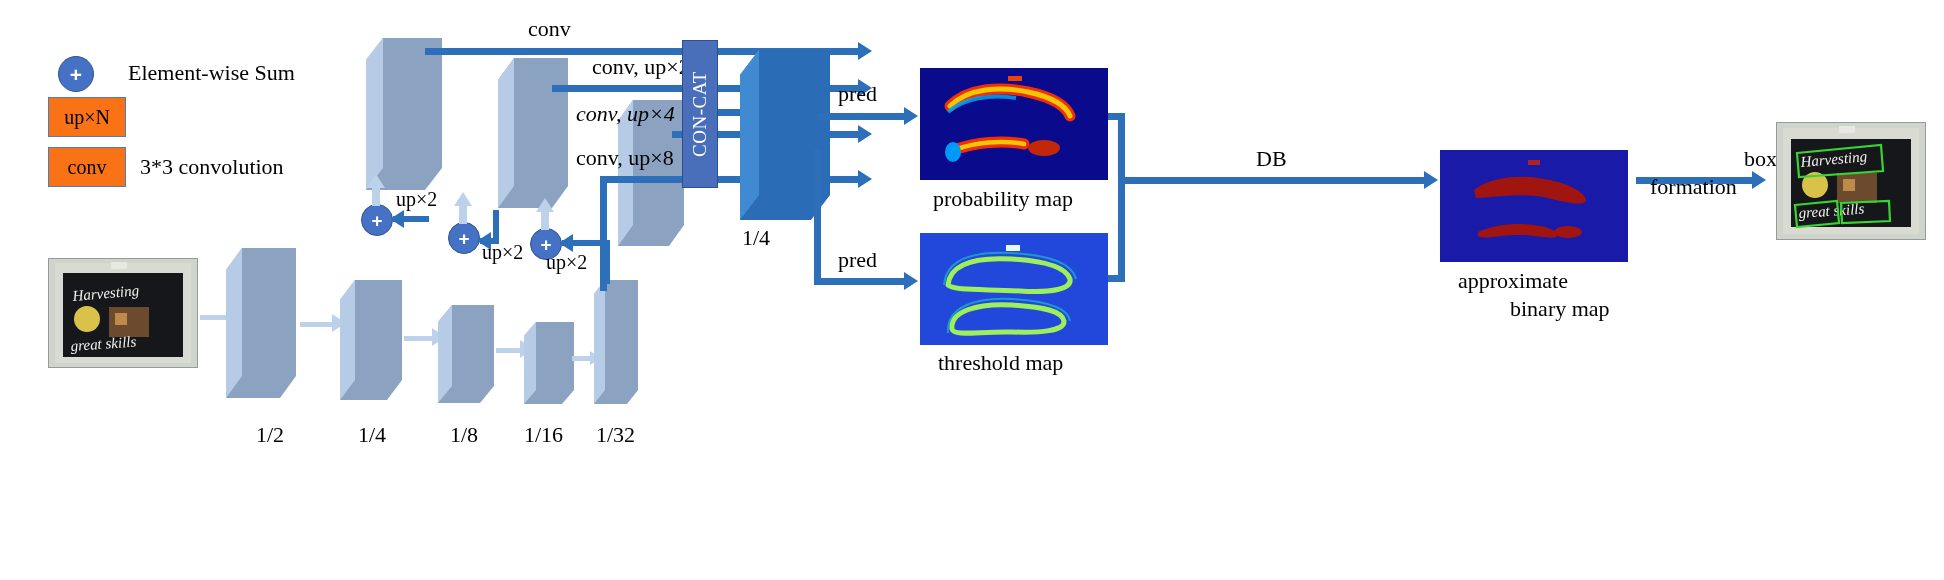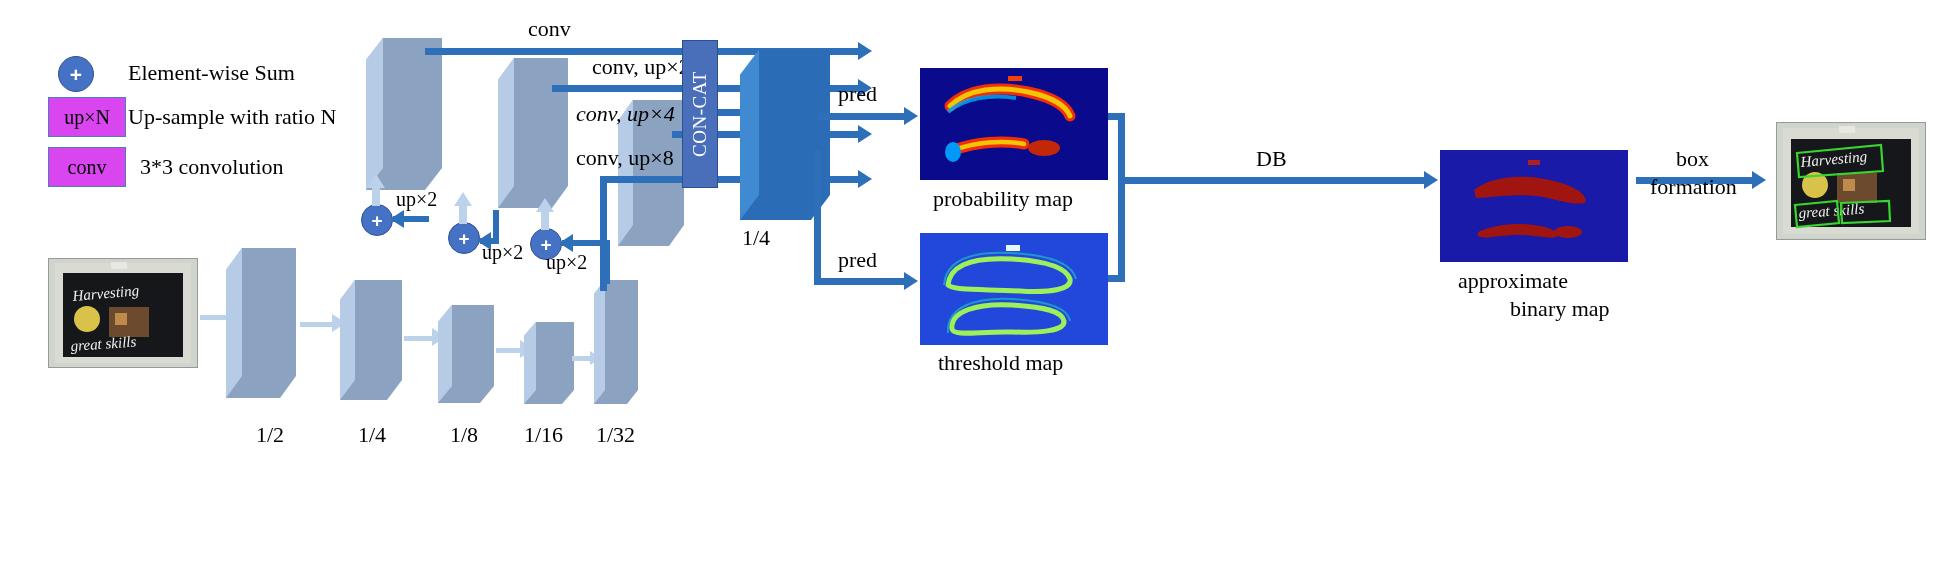--- a/index.html
+++ b/index.html
@@ -38,21 +38,21 @@
     font-family: "Liberation Sans", sans-serif;
     font-weight: bold;
     display: flex;
     align-items: center;
     justify-content: center;
     line-height: 1;
   }
   .legend-box {
     position: absolute;
     border: 1.5px solid #4a7ebb;
-    background: #d946ef;
+    background: #f97316;
     display: flex;
     align-items: center;
     justify-content: center;
     color: #000;
     font-family: "Liberation Serif", "DejaVu Serif", serif;
   }
 
   
   .slab { position: absolute; }
 
@@ -118,21 +118,20 @@
   <div class="abs" style="left:0;top:0;width:420px;height:200px;">
 
     <div class="sum-circle" style="left:58px;top:56px;width:34px;height:34px;font-size:21px;">
       <span>+</span>
     </div>
     <div class="txt t22" style="left:128px;top:62px;">Element-wise Sum</div>
 
     <div class="legend-box" style="left:48px;top:97px;width:76px;height:38px;font-size:20px;">
       <span>up×N</span>
     </div>
-    <div class="txt t22" style="left:128px;top:106px;">Up-sample with ratio N</div>
 
     <div class="legend-box" style="left:48px;top:147px;width:76px;height:38px;font-size:20px;">
       <span>conv</span>
     </div>
     <div class="txt t22" style="left:140px;top:156px;">3*3 convolution</div>
   </div>
 
   <div class="imgbox" style="left:48px;top:258px;width:148px;height:108px;border:1px solid #999;">
     <svg width="148" height="108" viewBox="0 0 148 108">
       <rect x="0" y="0" width="148" height="108" fill="#cfd4cc"></rect>
@@ -364,21 +363,21 @@
         <ellipse cx="128" cy="82" rx="14" ry="6"></ellipse>
       </g>
       <rect x="88" y="10" width="12" height="5" fill="#b02020"></rect>
     </svg>
   </div>
   <div class="txt t22" style="left:1458px;top:270px;">approximate</div>
   <div class="txt t22" style="left:1478px;top:298px;margin-left:32px;">binary map</div>
 
   <div class="hline" style="left:1636px;top:177px;width:120px;height:7px;"></div>
   <div class="arrow-r" style="left:1752px;top:171px;"></div>
-  <div class="txt t22" style="left:1676px;top:148px;">box</div>
+  <div class="txt t22" style="left:1744px;top:148px;">box</div>
   <div class="txt t22" style="left:1650px;top:176px;">formation</div>
 
   <div class="imgbox" style="left:1776px;top:122px;width:148px;height:116px;border:1px solid #999;">
     <svg width="148" height="116" viewBox="0 0 148 116">
       <rect x="0" y="0" width="148" height="116" fill="#cfd4cc"></rect>
       <rect x="6" y="5" width="136" height="106" fill="#d9dbd2"></rect>
       <rect x="14" y="16" width="120" height="88" fill="#15171a"></rect>
       <rect x="62" y="3" width="16" height="7" fill="#e8e8e2"></rect>
       <circle cx="38" cy="62" r="13" fill="#d9c24a"></circle>
       <rect x="60" y="50" width="40" height="30" fill="#6b4a2e"></rect>

